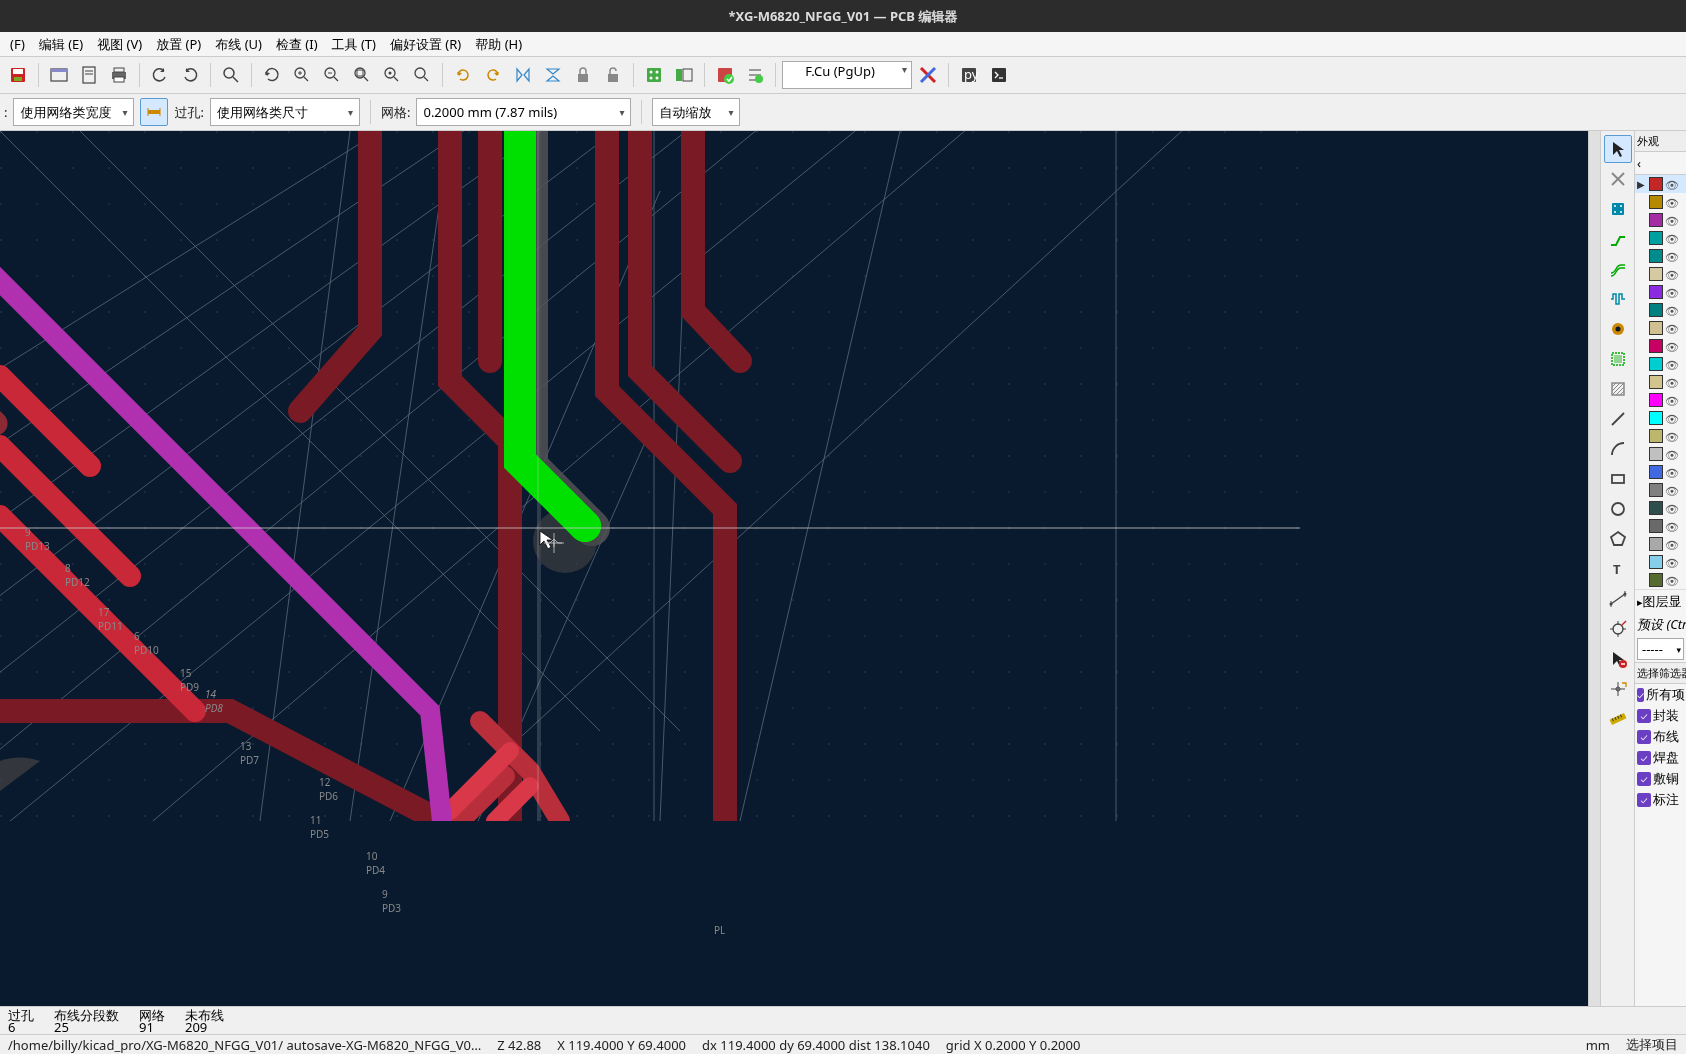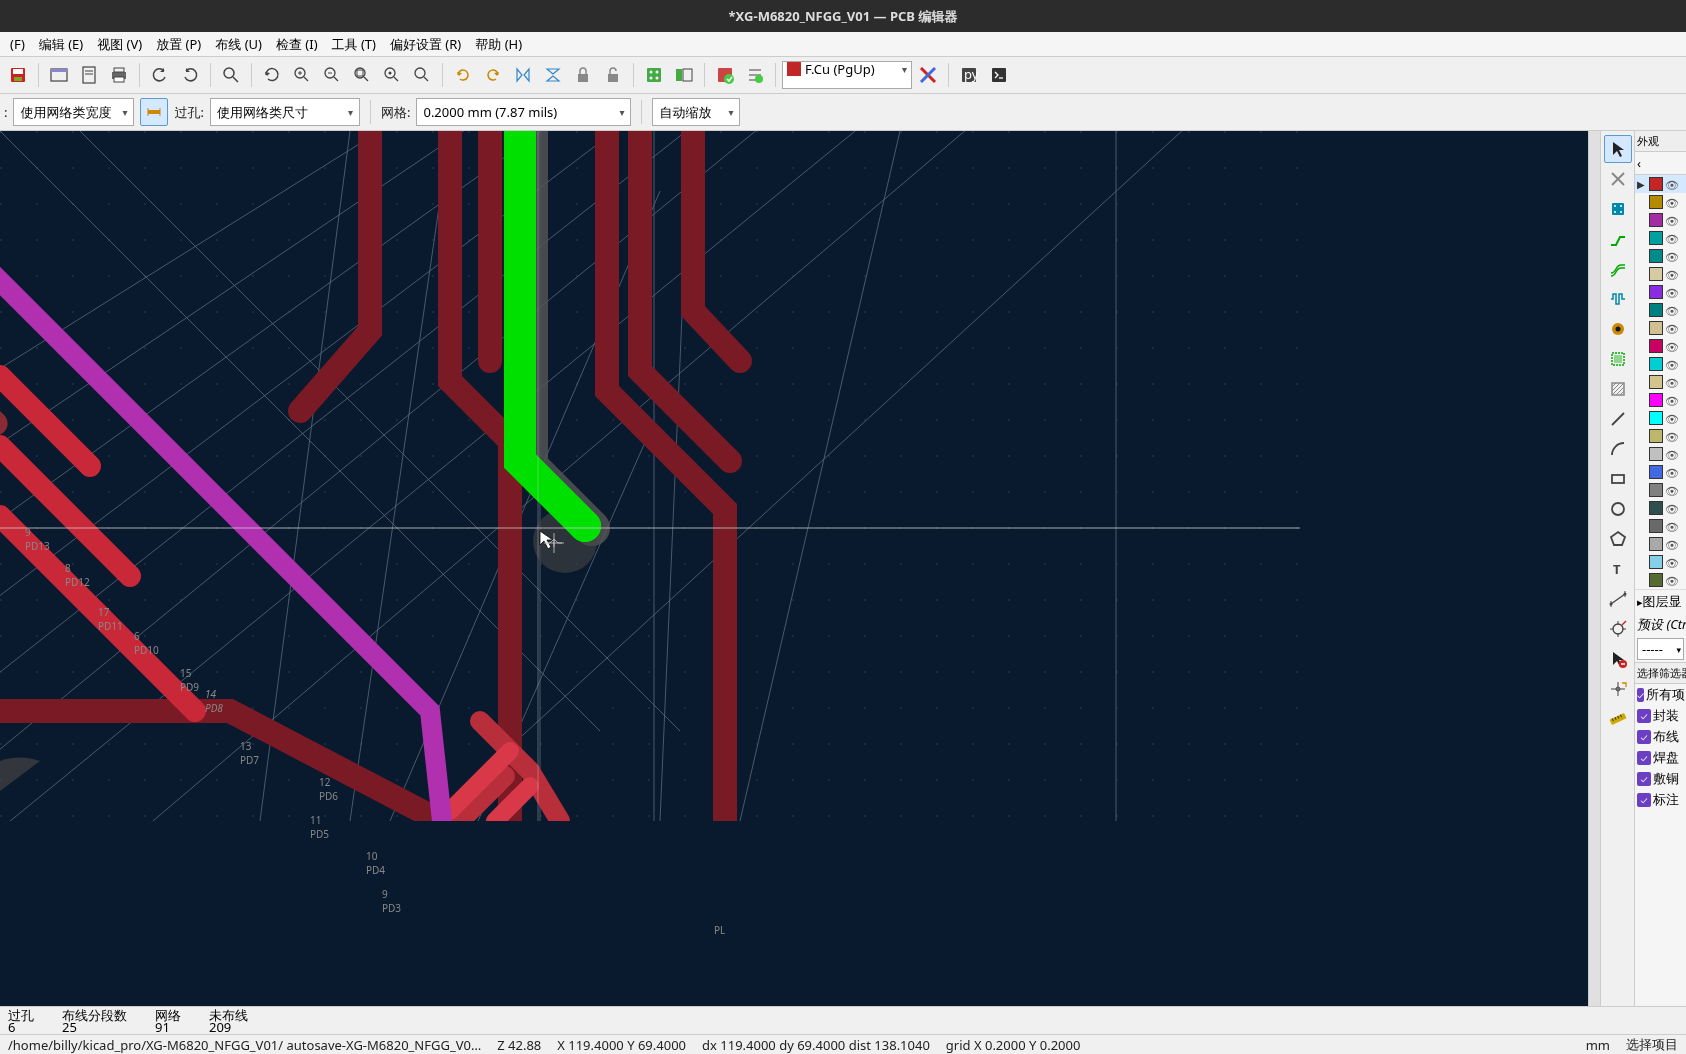--- a/index.html
+++ b/index.html
@@ -10,21 +10,21 @@
 
 
 .menubar { height: 25px; background: #f5f5f5; border-bottom: 1px solid #ccc; display: flex; align-items: center; padding: 0 4px; gap: 2px; }
 .menubar span { padding: 2px 6px; cursor: pointer; }
 
 
 .toolbar1 { height: 37px; background: #f0f0f0; border-bottom: 1px solid #ccc; display: flex; align-items: center; padding: 2px 4px; gap: 2px; }
 .tbtn { width: 28px; height: 28px; display: flex; align-items: center; justify-content: center; border: 1px solid transparent; cursor: pointer; border-radius: 2px; }
 .tbtn.sel { background: #d4e8ff; border-color: #5a9bd4; }
 .tsep { width: 1px; height: 24px; background: #ccc; margin: 0 4px; }
-.layer-dd { height: 28px; border: 1px solid #aaa; background: white; display: flex; align-items: center; padding: 0 18px 12px 4px; min-width: 130px; position: relative; }
+.layer-dd { height: 28px; border: 1px solid #aaa; background: white; display: flex; align-items: center; padding: 0 18px 12px 4px; min-width: 130px; position: relative; flex-direction: column; }
 .layer-dd::after { content: "▾"; position: absolute; right: 4px; font-size: 10px; color: #555; }
 .layer-swatch { width: 14px; height: 14px; margin-right: 4px; display: inline-block; }
 
 
 .toolbar2 { height: 37px; background: #f0f0f0; border-bottom: 1px solid #ccc; display: flex; align-items: center; padding: 2px 4px; gap: 6px; }
 .dd { height: 28px; border: 1px solid #aaa; background: white; display: flex; align-items: center; padding: 0 22px 0 6px; position: relative; cursor: pointer; }
 .dd::after { content: "▾"; position: absolute; right: 6px; font-size: 10px; color: #555; }
 .dd.w1 { min-width: 120px; }
 .dd.w2 { min-width: 150px; }
 .dd.w3 { min-width: 215px; }
@@ -53,21 +53,21 @@
 .lsw { width: 14px; height: 14px; border: 1px solid #333; }
 .eye { width: 14px; height: 14px; font-size: 11px; text-align: center; color: #555; }
 .section-head { font-size: 11px; padding: 2px; white-space: nowrap; display: flex; align-items: center; border-top: 1px solid #ddd; }
 .preset-dd { margin: 2px; border: 1px solid #aaa; background: white; height: 22px; font-size: 11px; display: flex; align-items: center; padding: 0 12px 0 4px; position: relative; }
 .preset-dd::after { content: "▾"; position: absolute; right: 2px; font-size: 9px; }
 .filter-head { font-size: 11px; padding: 2px; border-top: 1px solid #ccc; border-bottom: 1px solid #ccc; background: #eee; white-space: nowrap; }
 .chk-row { display: flex; align-items: center; padding: 1px 2px; gap: 2px; font-size: 12px; white-space: nowrap; }
 .chk { width: 14px; height: 14px; background: #6a3fc4; border-radius: 2px; display: flex; align-items: center; justify-content: center; color: white; font-size: 10px; }
 
 
-.footer1 { height: 28px; background: #f0f0f0; border-top: 1px solid #ccc; display: flex; align-items: center; padding: 0 8px; gap: 28px; font-size: 12px; }
+.footer1 { height: 28px; background: #f0f0f0; border-top: 1px solid #ccc; display: flex; align-items: center; padding: 0 8px; gap: 20px; font-size: 12px; }
 .footer1 .col { display: flex; flex-direction: column; line-height: 12px; font-size: 11px; }
 .footer2 { height: 20px; background: #f0f0f0; border-top: 1px solid #ccc; display: flex; align-items: center; padding: 0 8px; gap: 16px; font-size: 12px; color: #222; white-space: nowrap; }
 .flex-spacer { flex: 1; }
 
 
 .ico { width: 20px; height: 20px; }
 
 
 .pad-label { position: absolute; color: #888; font-size: 10px; pointer-events: none; }
 </style>

